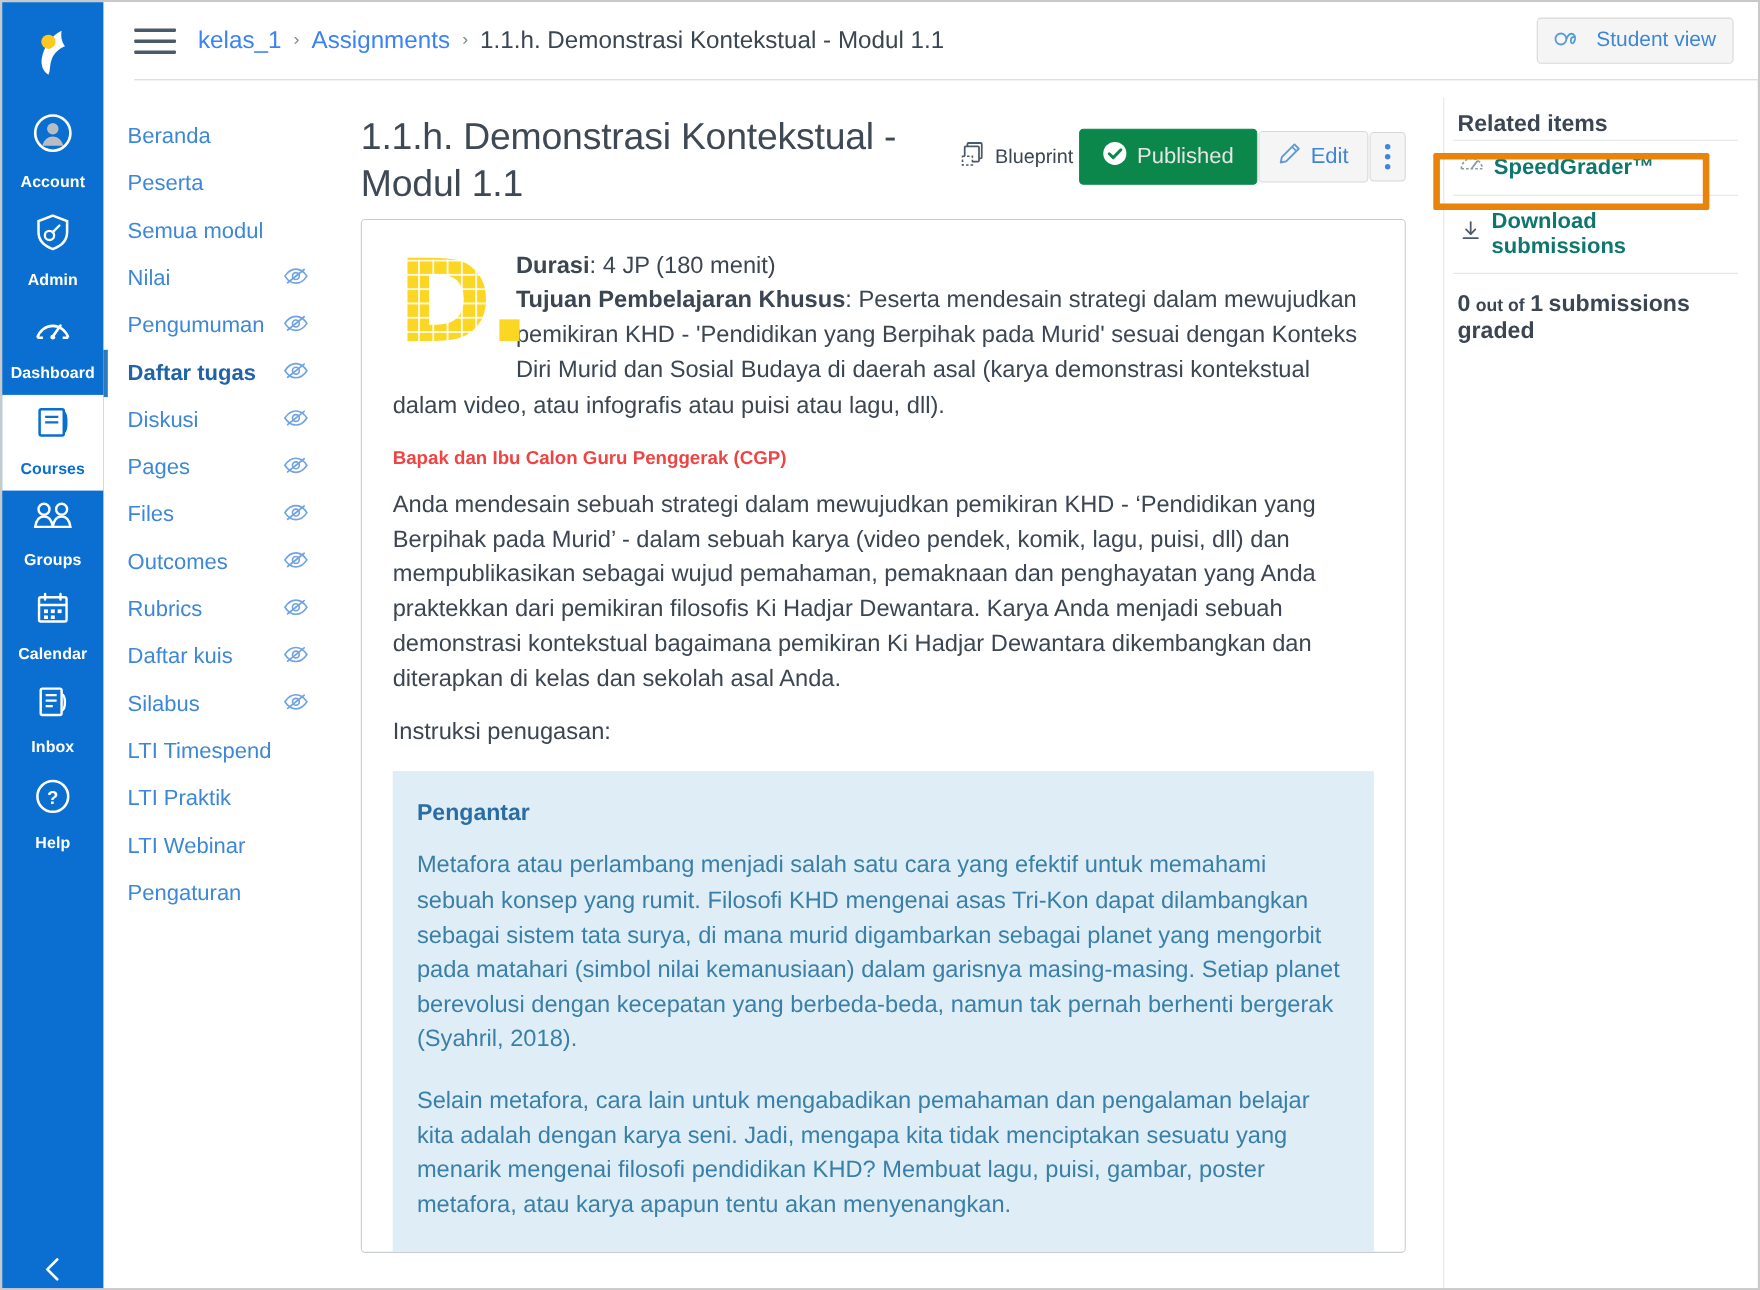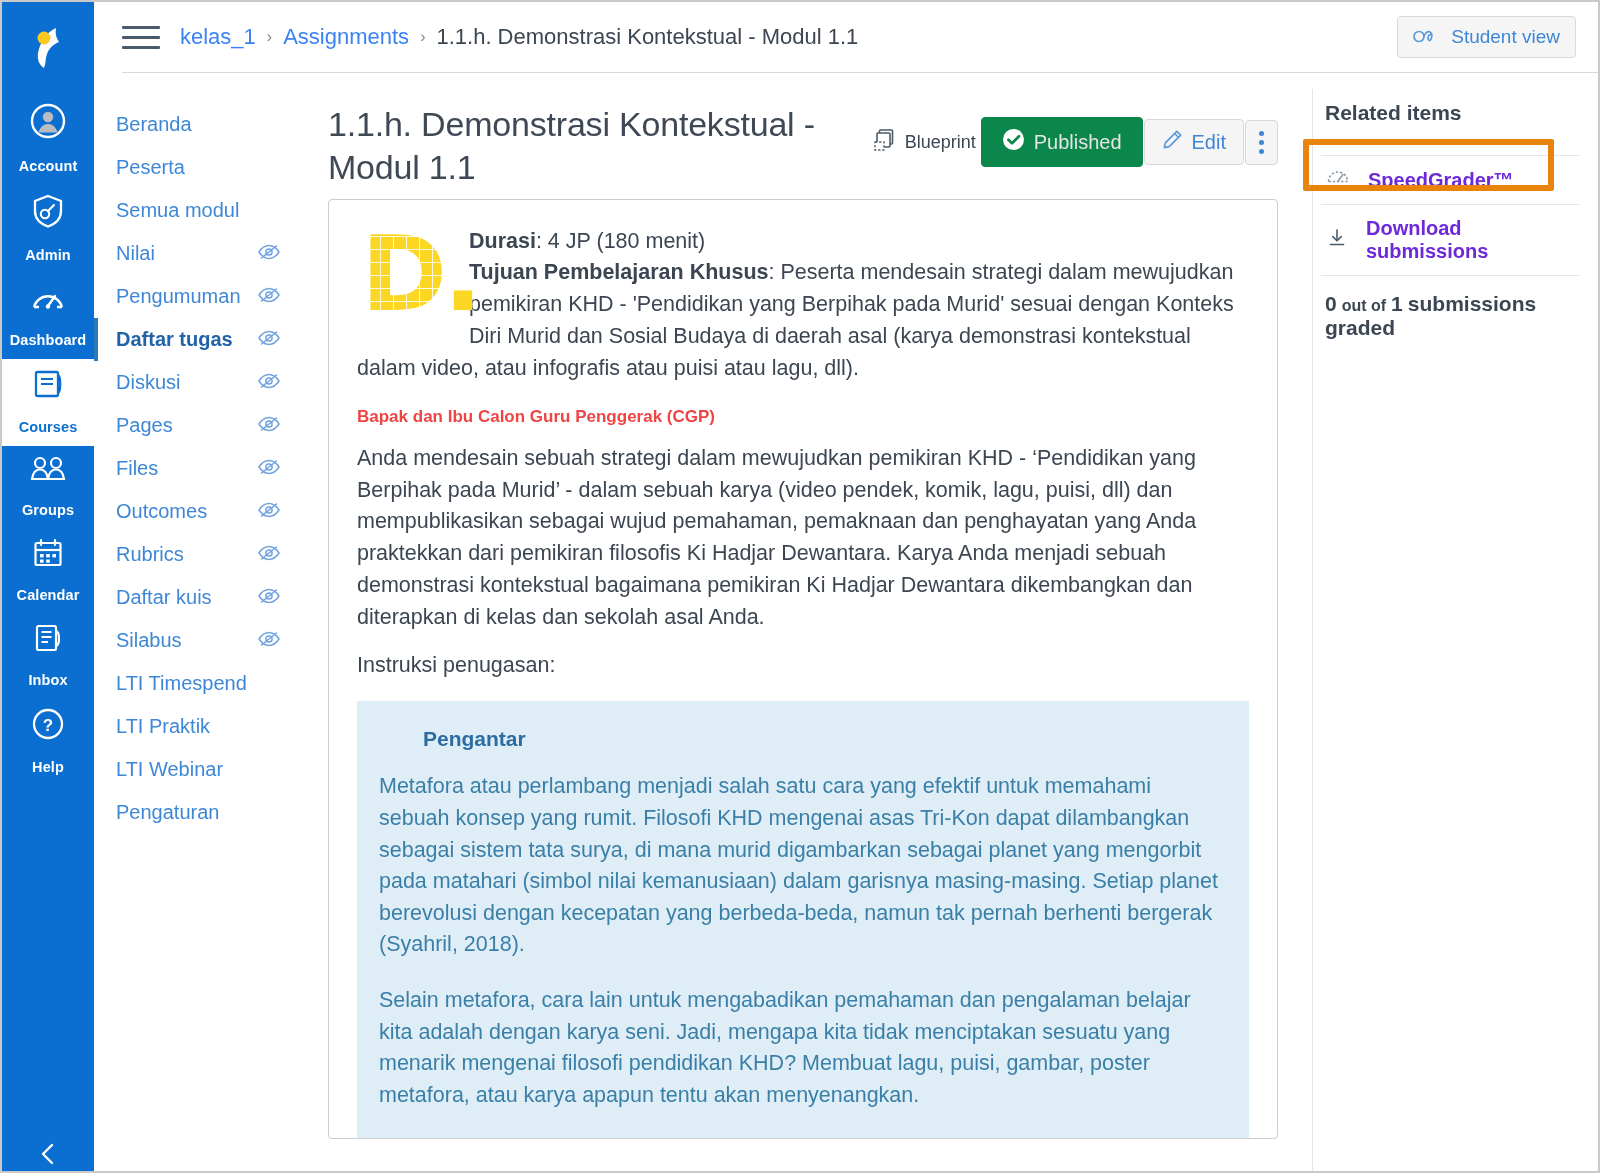--- a/index.html
+++ b/index.html
@@ -314,52 +314,51 @@
   .callout {
     background: #dfeef6;
     margin-top: 20px;
     padding: 26px 22px 24px;
   }
   .callout h4 {
     font-size: 21px;
     font-weight: 700;
     color: #2b6ca3;
     margin-bottom: 20px;
-    margin-left: 44px;
   }
   .callout p {
     font-size: 21.5px;
     color: #3a7fa8;
     line-height: 1.47;
     margin-bottom: 24px;
   }
 
   
   .right-sidebar {
     width: 286px;
     flex: 0 0 286px;
     padding: 12px 18px 0 8px;
     border-left: 1px solid #e3e5e7;
     margin-left: 6px;
   }
   .rs-title {
     font-size: 21px;
     font-weight: 700;
     color: #3b4652;
-    margin-bottom: 30px;
+    margin-bottom: 2px;
     padding-left: 4px;
   }
   .rs-link {
     display: flex;
     align-items: center;
-    gap: 19px;
+    gap: 9px;
     padding: 12px 6px;
     font-size: 20px;
     font-weight: 700;
-    color: #6d28d9;
+    color: #0f766e;
     text-decoration: none;
     border-top: 1px solid #e3e5e7;
     cursor: pointer;
   }
   .rs-link.first { border-top: 1px solid #e3e5e7; }
   .rs-status {
     border-top: 1px solid #e3e5e7;
     padding: 16px 4px 0;
     font-size: 21px;
     color: #3b4652;

